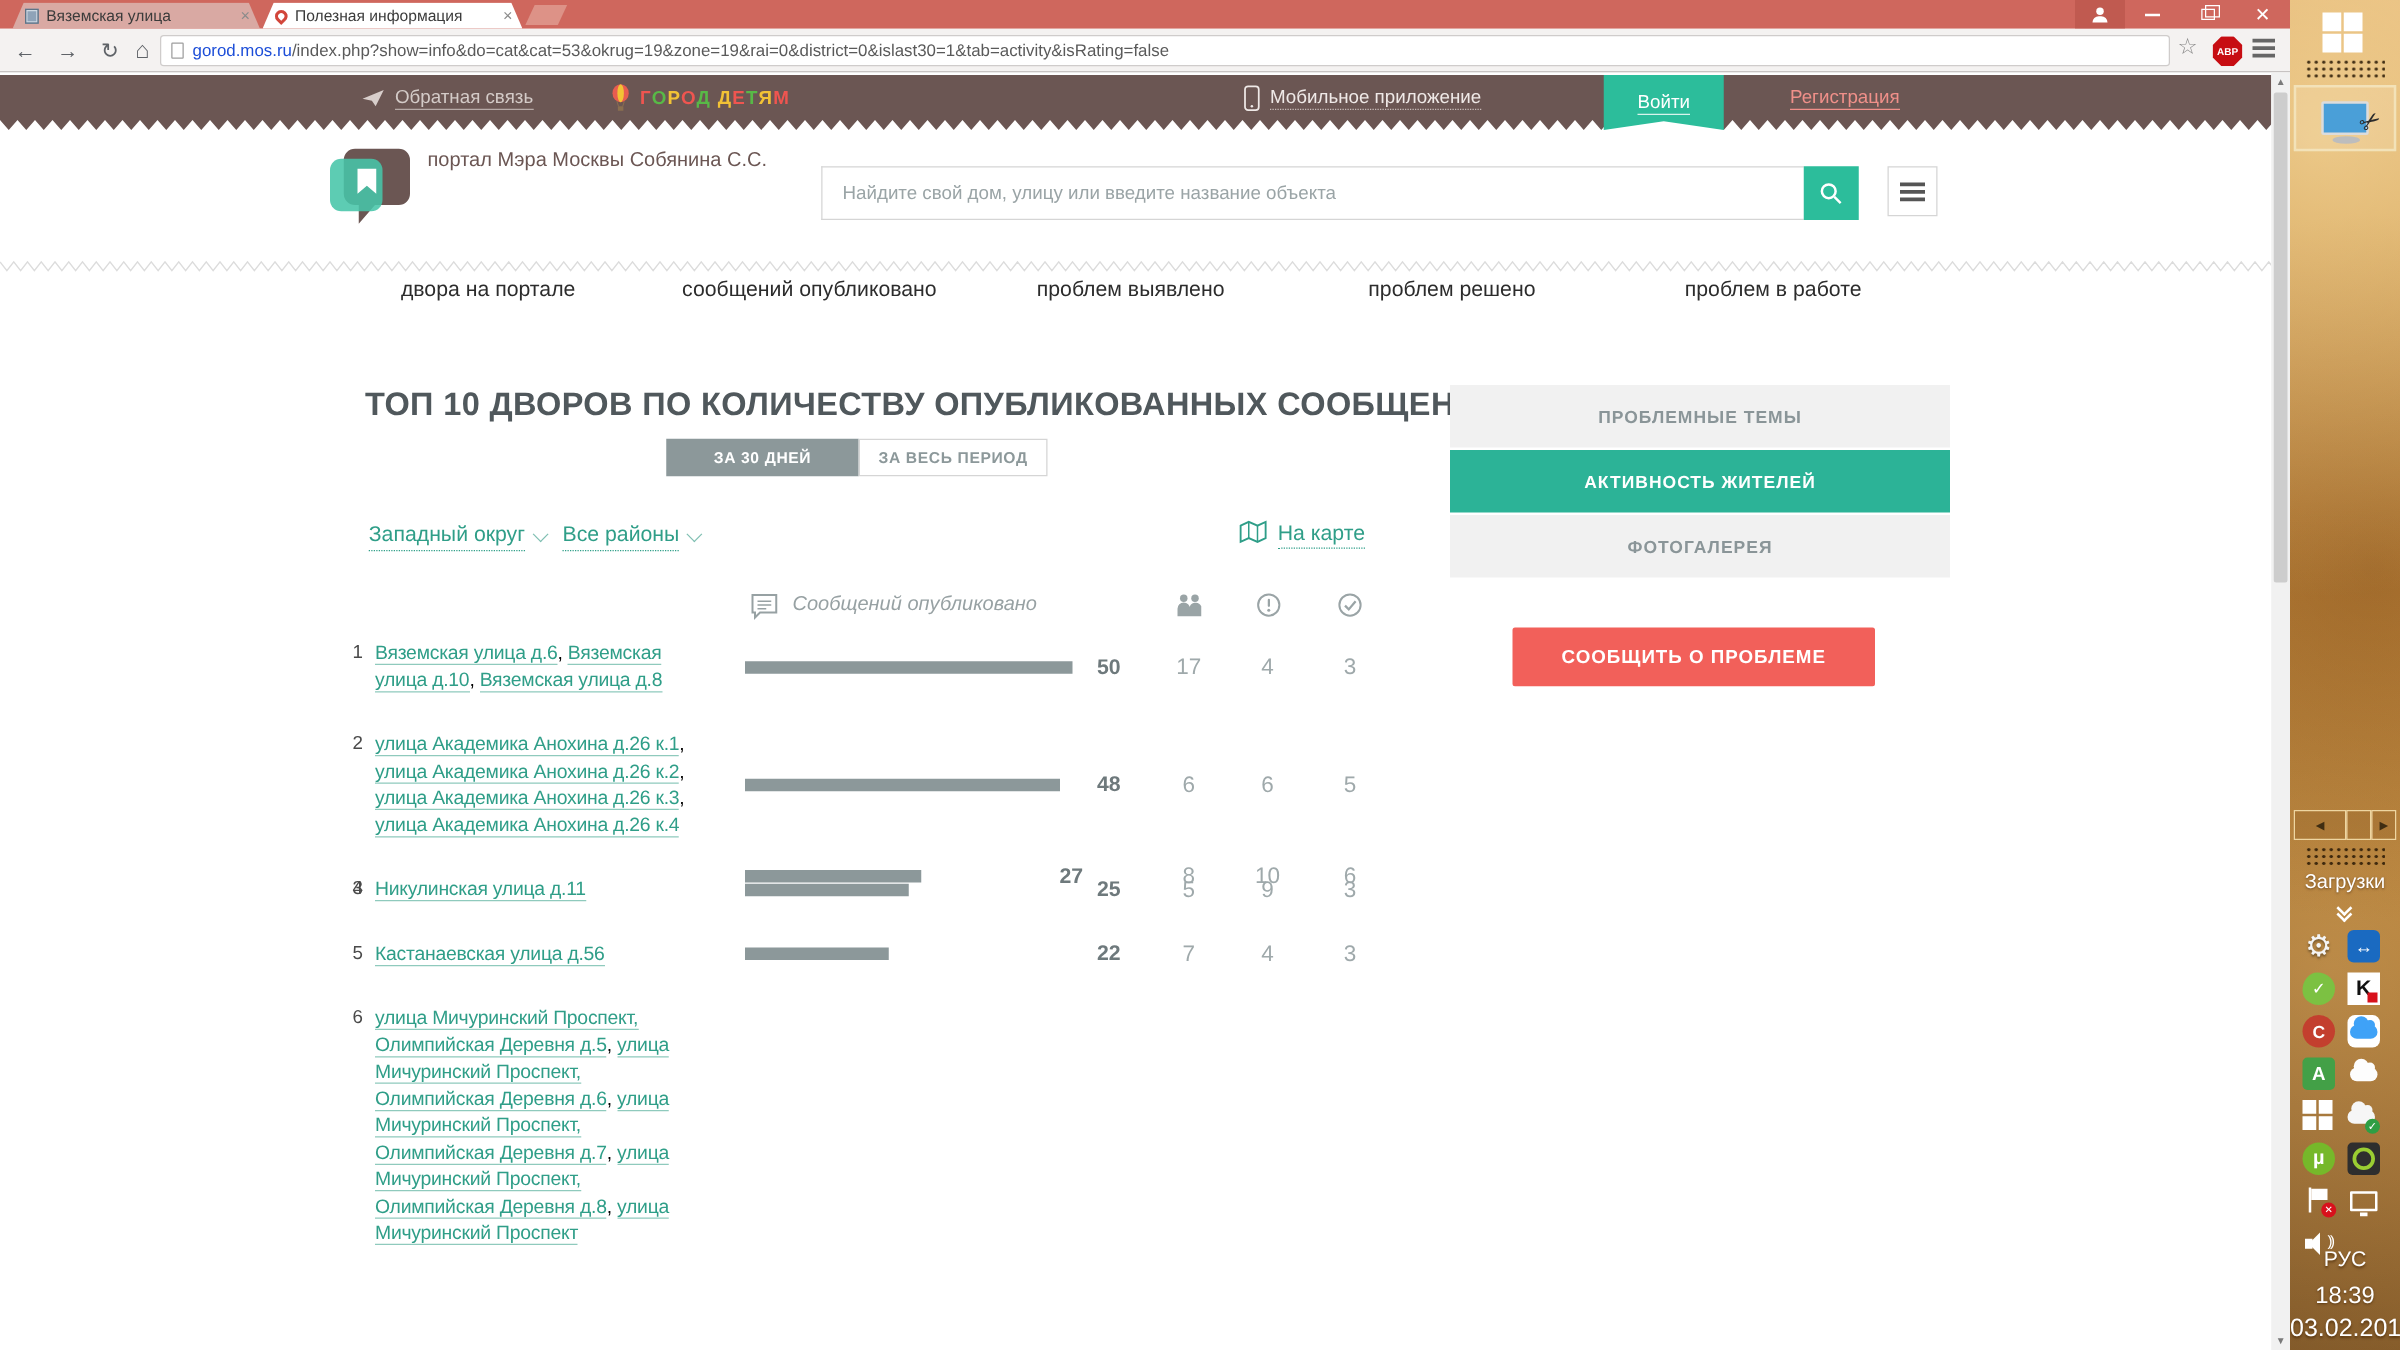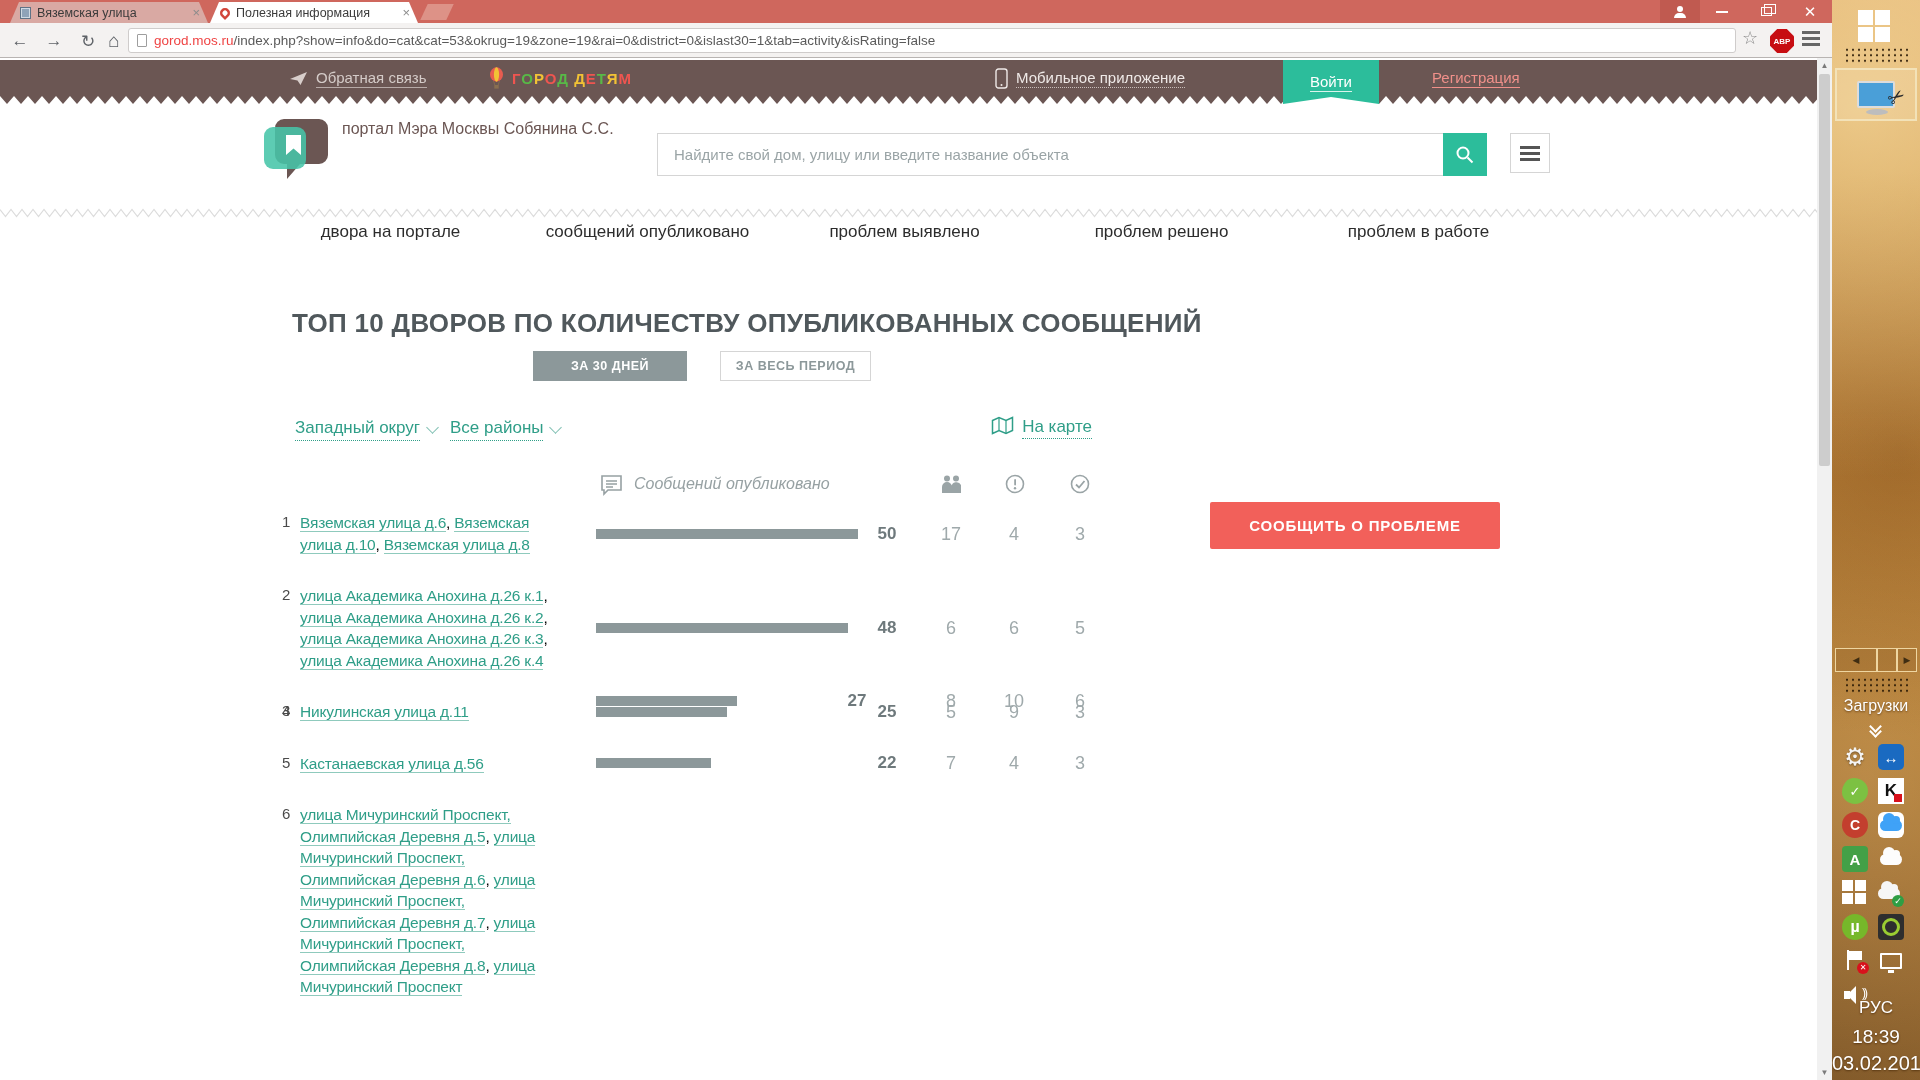--- a/index.html
+++ b/index.html
@@ -31,21 +31,21 @@
   .restore-ic::before { content:""; position:absolute; left:2px; top:-4px; width:10px; height:8px; border:1.5px solid #fff; }
   #close-btn { left:1788px; width:44px; color:#fff; font-size:15px; font-weight:bold; }
 
   #toolbar { position:absolute; left:0; top:23px; width:1832px; height:35px; background:#f4f2f1; border-bottom:1px solid #b8b4b2; }
   .navic { position:absolute; top:4px; width:28px; height:28px; display:flex; align-items:center; justify-content:center;
     font-size:17px; color:#5f6368; }
   #urlbar { position:absolute; left:128px; top:5px; width:1608px; height:25px; background:#fff;
     border:1px solid #cfcccb; border-radius:3px; display:flex; align-items:center; padding:0 8px; gap:7px; }
   .doc-ic { width:10px; height:13px; border:1.5px solid #9e9e9e; border-radius:1px; flex:none; }
   #url-text { font-size:13.5px; color:#5a5a5a; white-space:nowrap; overflow:hidden; }
-  #url-text b { color:#ef4444; font-weight:normal; }
+  #url-text b { color:#1d4ed8; font-weight:normal; }
   #star-btn { position:absolute; left:1742px; top:4px; font-size:18px; color:#8a8a8a; }
   #abp-btn { position:absolute; left:1770px; top:6px; width:24px; height:24px; background:#c70d12; color:#fff;
     font-size:8px; font-weight:bold; display:flex; align-items:center; justify-content:center;
     clip-path:polygon(30% 0,70% 0,100% 30%,100% 70%,70% 100%,30% 100%,0 70%,0 30%); }
   #menu-btn { position:absolute; left:1802px; top:8px; width:20px; height:16px; }
   #menu-btn i { display:block; width:18px; height:2.5px; background:#666; box-shadow:0 6px 0 #666, 0 12px 0 #666; }
 
   
   #viewport { position:absolute; left:0; top:58px; width:1832px; height:1022px; background:#fff; overflow:hidden; }
   #scrollbar { position:absolute; left:1817px; top:0; width:15px; height:1022px; background:#f1f1f1; z-index:60; }
@@ -86,21 +86,21 @@
   
   #stats-row { position:absolute; left:262px; top:164px; width:1285px; display:flex; }
   .stat { flex:1; text-align:center; font-size:17px; color:#2c2c2c; }
 
   
   #main { position:absolute; left:262px; top:198px; width:1285px; height:824px; }
   #page-title { position:absolute; left:30px; top:52px; font-size:26px; font-weight:bold; color:#50585c; letter-spacing:0.3px; }
   #period-tabs { position:absolute; left:271px; top:95px; display:flex; }
   .ptab { height:30px; display:flex; align-items:center; justify-content:center; font-size:12.5px; font-weight:bold; letter-spacing:0.5px; }
   .ptab.on { width:154px; background:#8c989a; color:#fff; }
-  .ptab.off { width:151px; background:#fff; color:#8c989a; border:1px solid #d5d5d5;margin-left:33px; }
+  .ptab.off { width:151px; background:#fff; color:#8c989a; border:1px solid #d5d5d5; }
   .filter { position:absolute; top:162px; display:flex; align-items:center; gap:8px; font-size:17px; color:#2f9e88; }
   .filter u { text-decoration:none; border-bottom:1px dotted #2f9e88; padding-bottom:2px; }
   #filter-district { left:33px; } #filter-area { left:188px; }
   .chev { width:9px; height:9px; border-right:1.5px solid #7fbfb2; border-bottom:1.5px solid #7fbfb2; transform:rotate(45deg); margin-top:-4px; }
   #map-link { position:absolute; left:0; top:160px; width:830px; text-align:right; font-size:17px; color:#2f9e88; }
   #map-link svg { vertical-align:-3px; margin-right:8px; }
   #map-link u { text-decoration:none; border-bottom:1px dotted #2f9e88; padding-bottom:2px; }
 
   
   #theader { position:absolute; left:0; top:218px; width:845px; height:24px; }
@@ -397,20 +397,25 @@
             <span class="val" style="left: 659px;">7</span>
             <span class="val" style="left: 722px;">4</span>
             <span class="val" style="left: 788px;">3</span>
           </div>
           <div class="trow">
             <div class="rank">6</div>
             <div class="links"><a href="#">улица Мичуринский Проспект, Олимпийская Деревня д.5</a>, <a href="#">улица Мичуринский Проспект, Олимпийская Деревня д.6</a>, <a href="#">улица Мичуринский Проспект, Олимпийская Деревня д.7</a>, <a href="#">улица Мичуринский Проспект, Олимпийская Деревня д.8</a>, <a href="#">улица Мичуринский Проспект</a></div>
           </div>
         </div>
 
+      <div id="sidebar">
+          <div class="side-item">ПРОБЛЕМНЫЕ ТЕМЫ</div>
+          <div class="side-item on">АКТИВНОСТЬ ЖИТЕЛЕЙ</div>
+          <div class="side-item">ФОТОГАЛЕРЕЯ</div>
+        </div>
       <div id="report-btn">СООБЩИТЬ О ПРОБЛЕМЕ</div>
     </div>
 
     <div id="scrollbar">
       <div class="sb-arrow" style="top:0;">▲</div>
       <div id="sb-thumb"></div>
       <div class="sb-arrow" style="top:1007px;">▼</div>
     </div>
   </div>
 </div>

